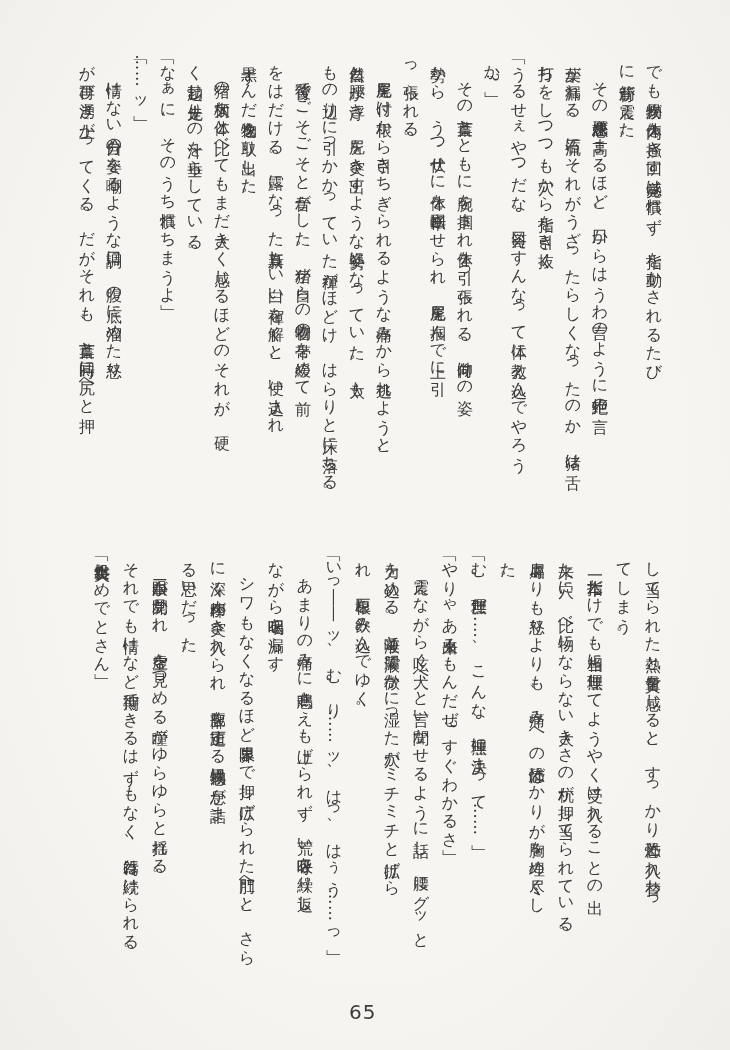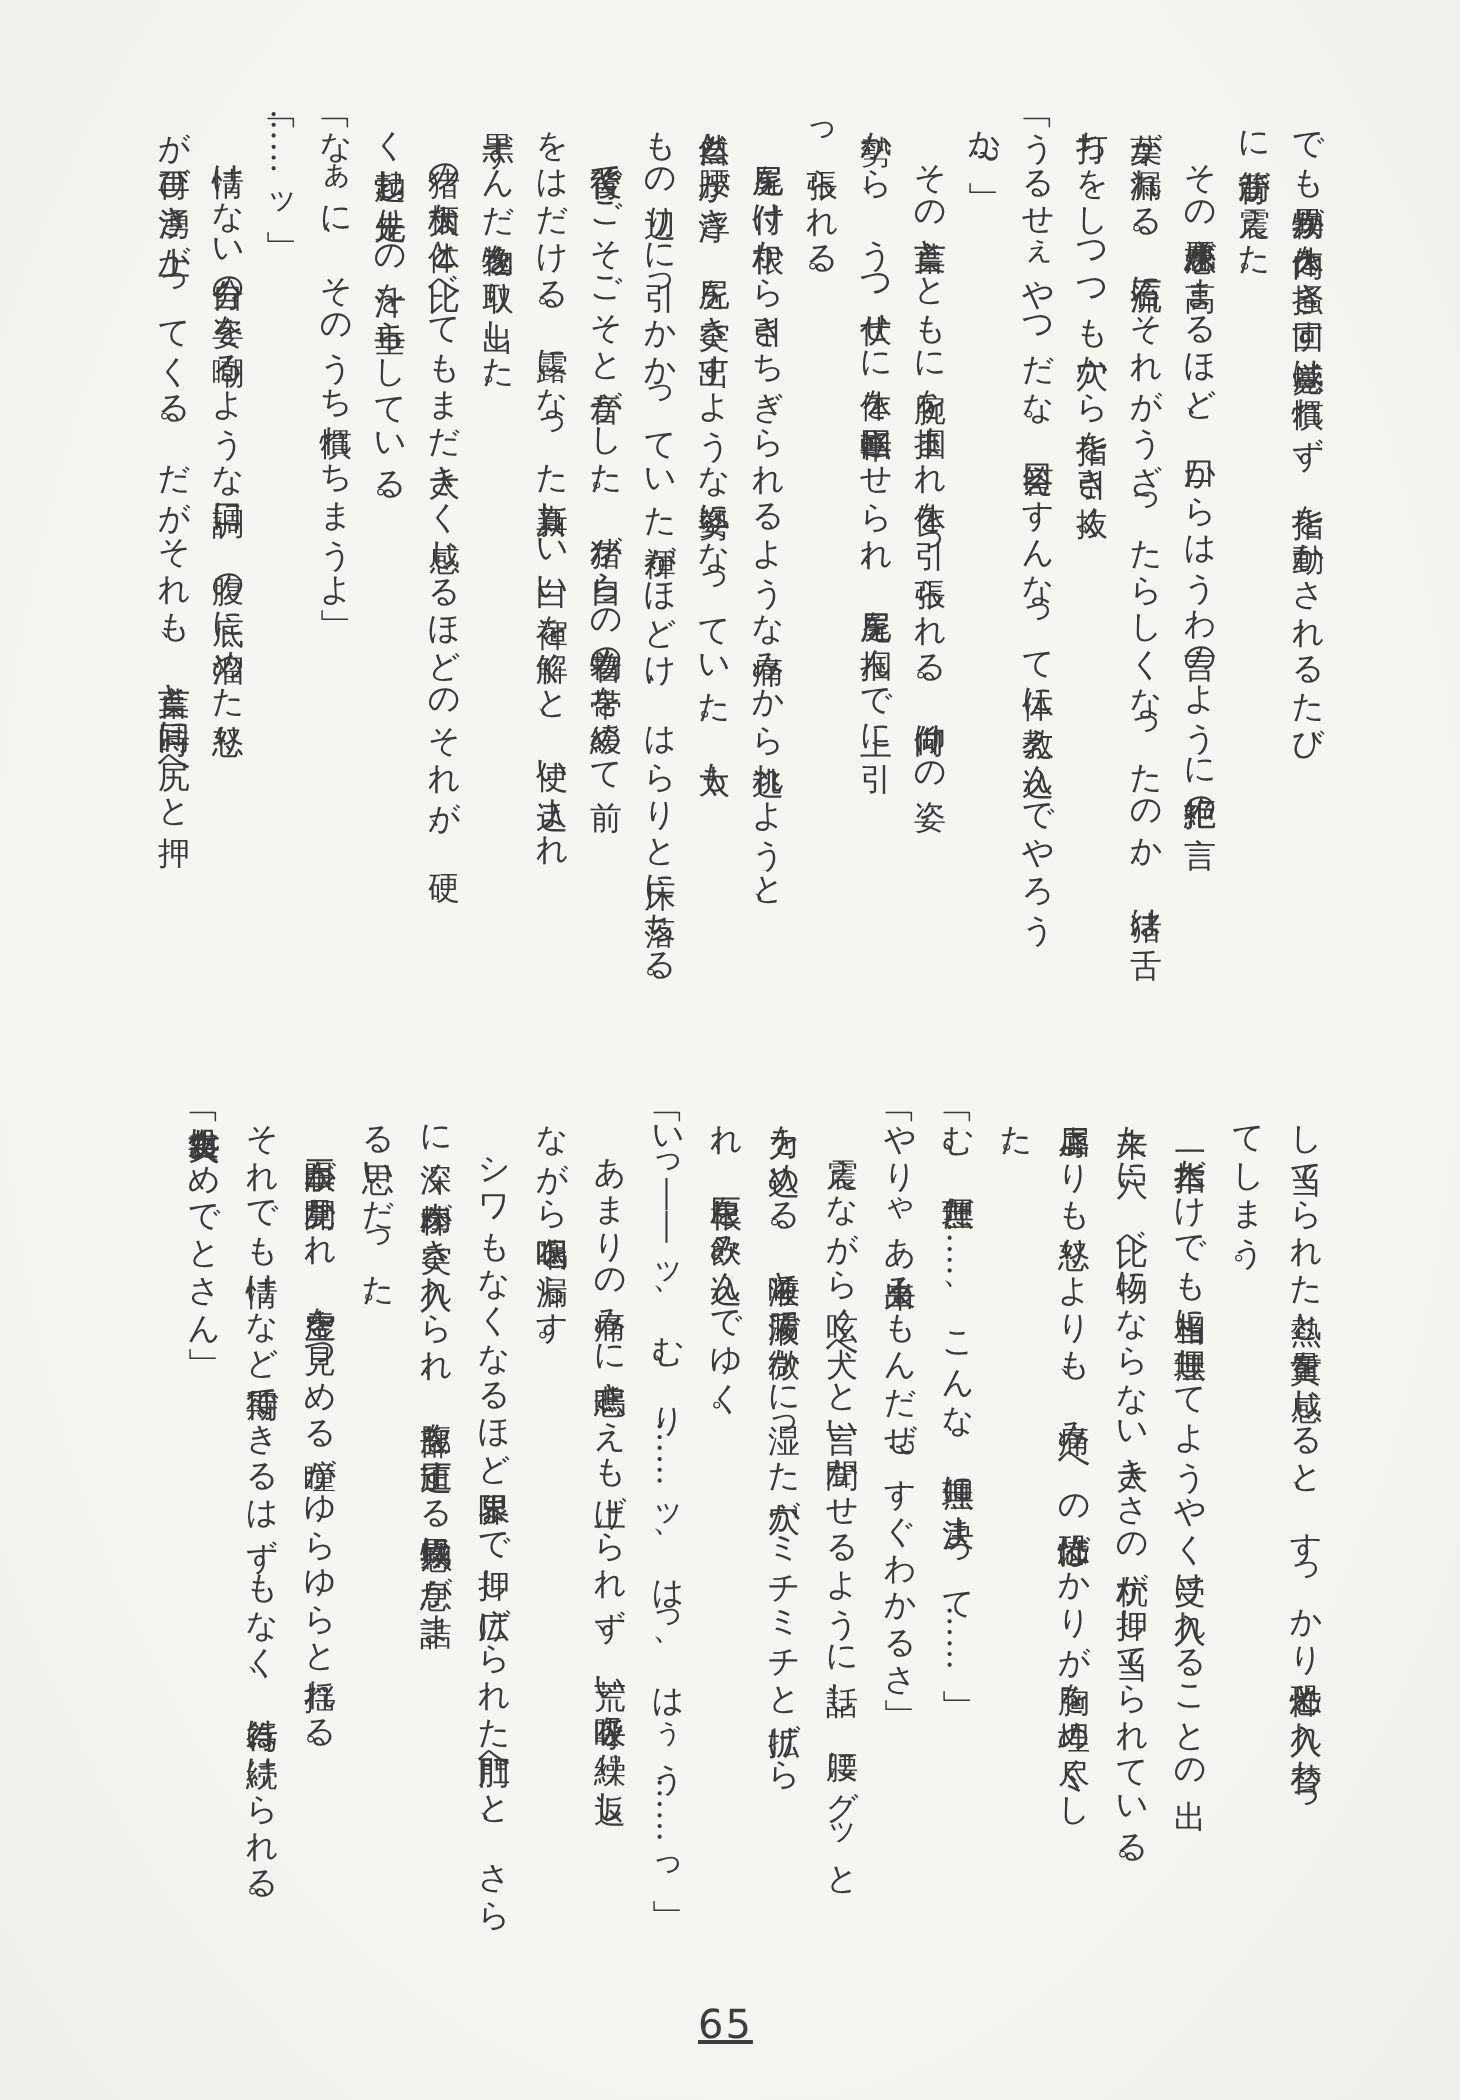--- a/index.html
+++ b/index.html
@@ -45,21 +45,20 @@
     margin-left: 12px;
   }
   .page-number {
     position: absolute;
     top: 1000px;
     left: 349px;
     font-family: "DejaVu Sans", "Liberation Sans", sans-serif;
     font-size: 20px;
     letter-spacing: 1px;
     color: #3d3d3d;
-    text-decoration: underline;
   }
 </style>
 </head>
 <body>
 
 <div class="page">
 
   <div class="band band-upper">
       <p>でも異物が体内を掻き回す感覚は慣れず、指を動かされるたび</p>
       <p>に背筋が震えた。</p>

